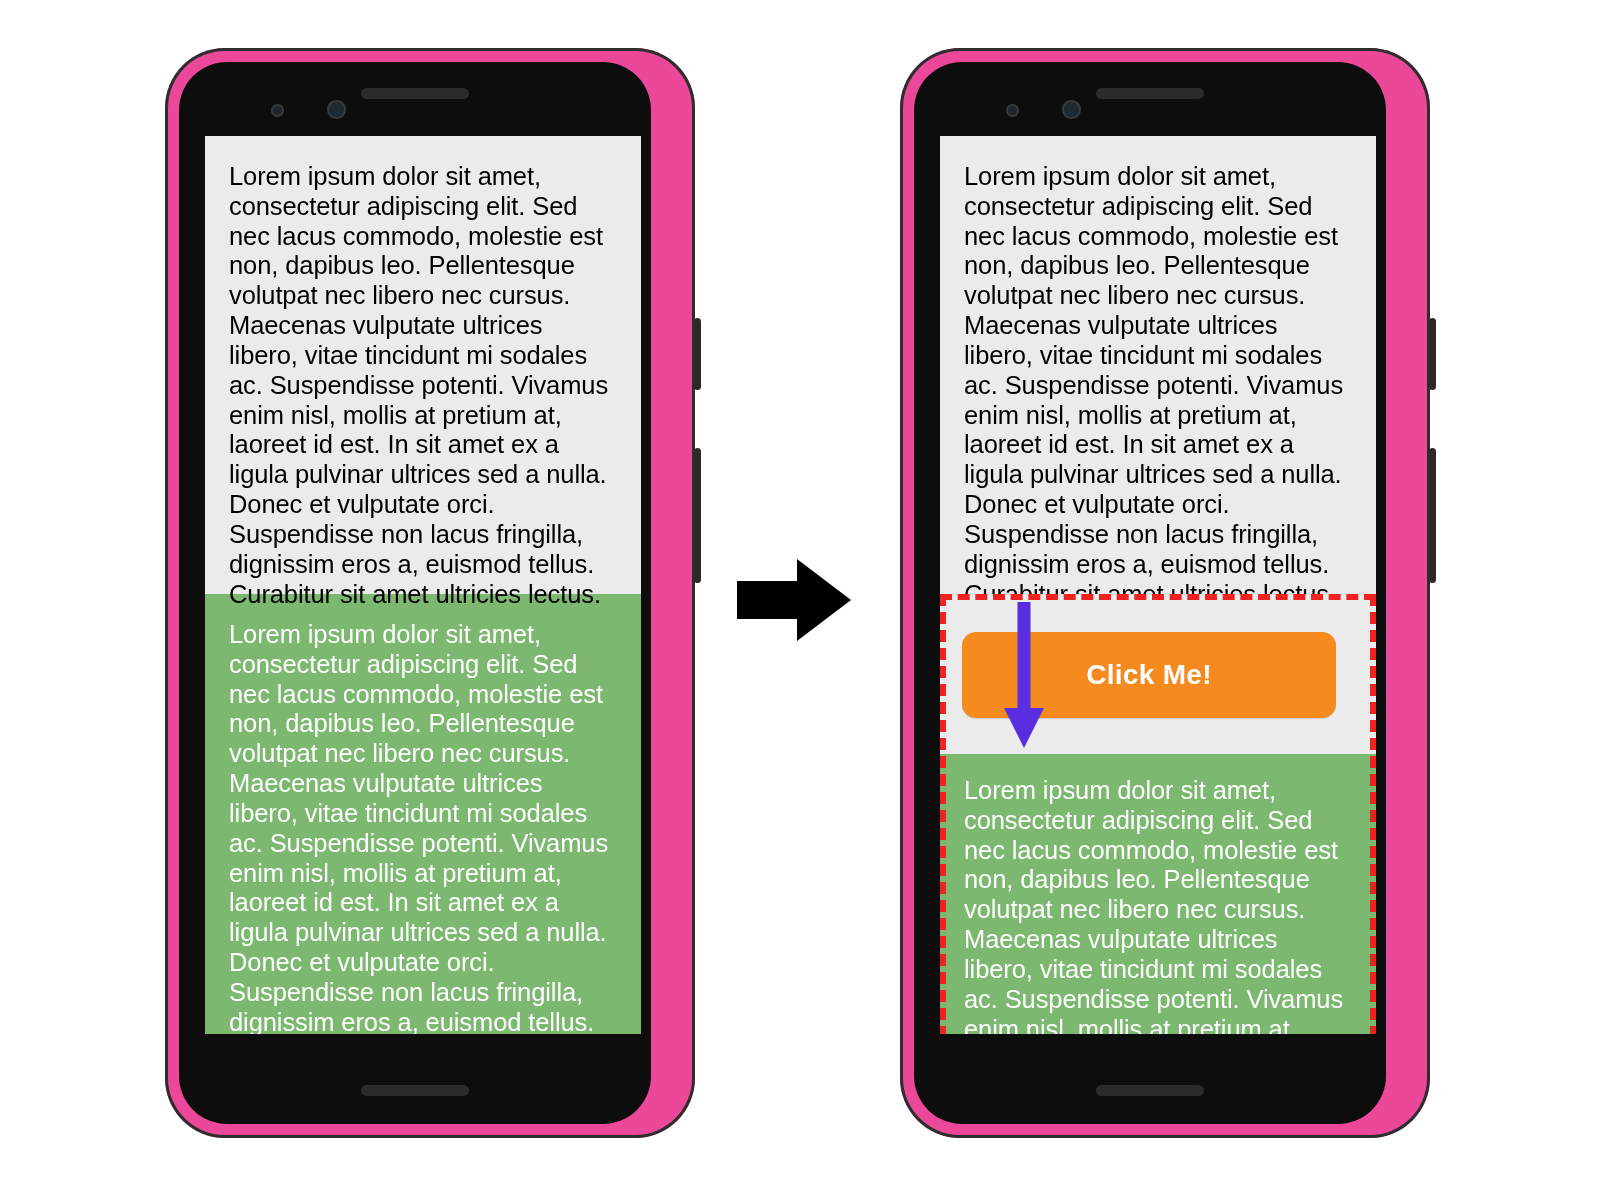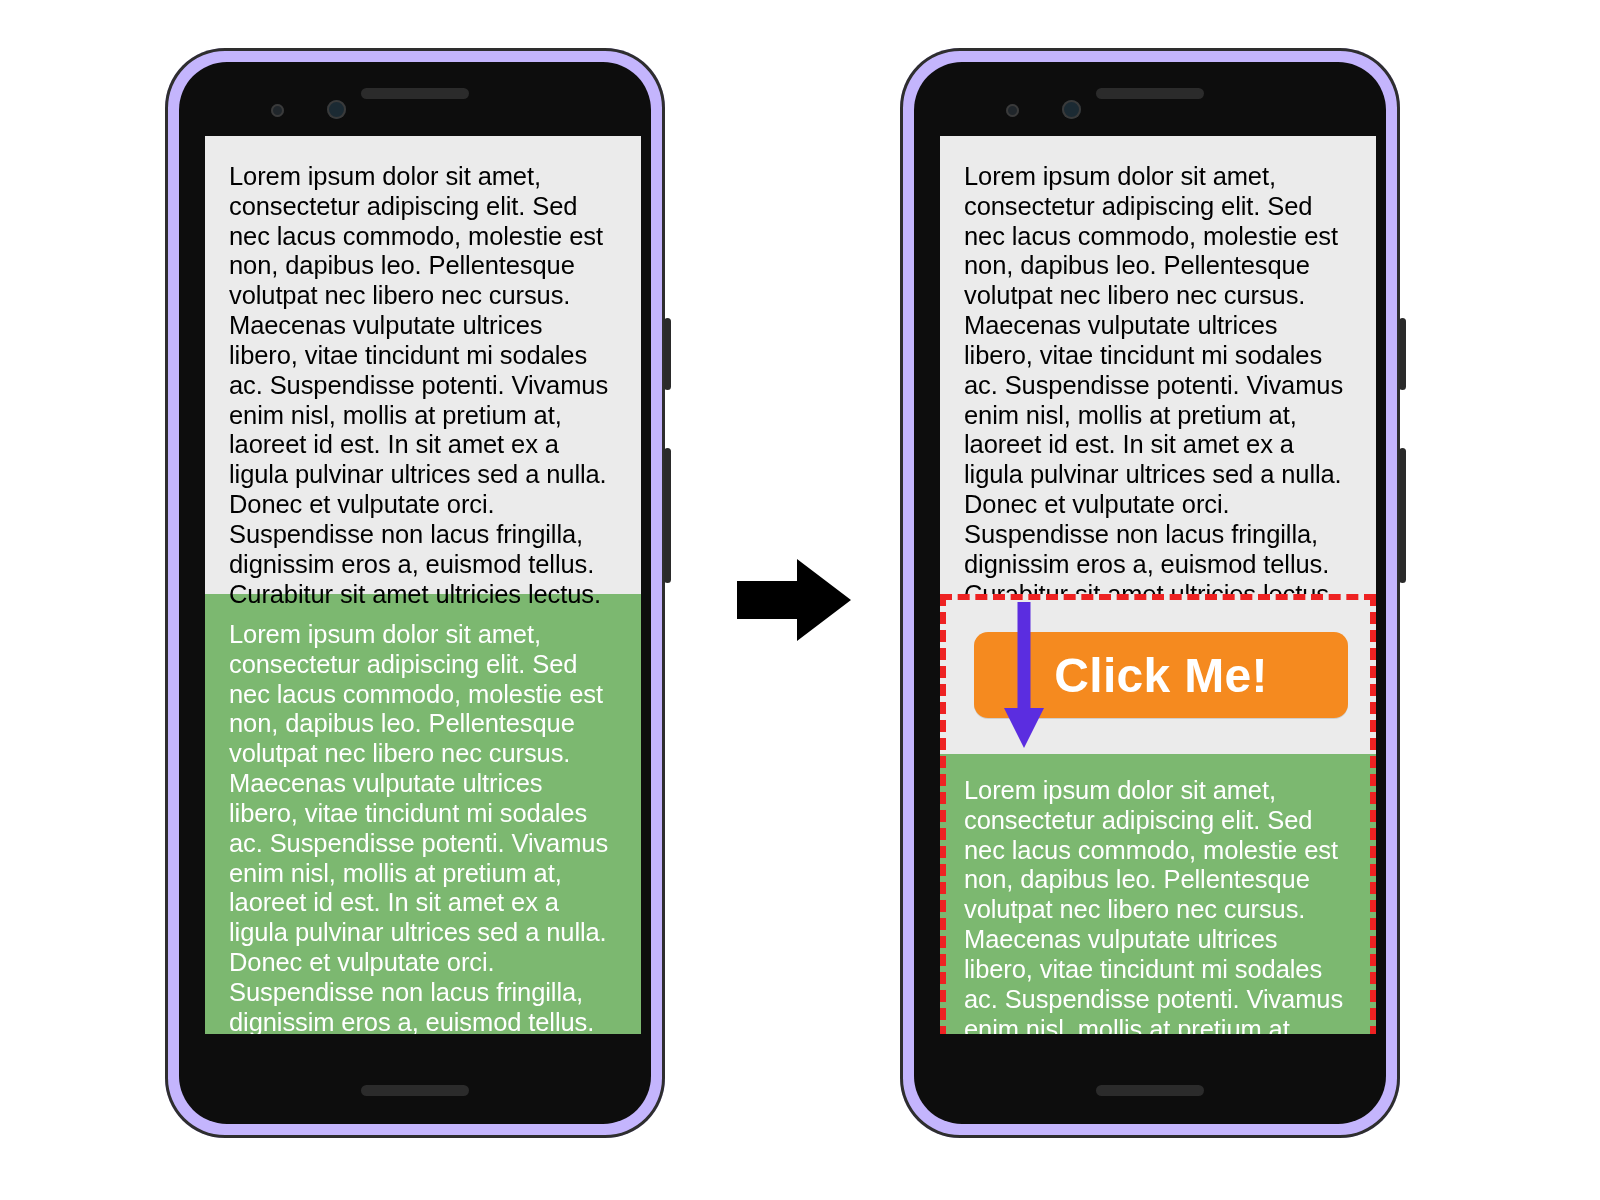--- a/index.html
+++ b/index.html
@@ -18,23 +18,24 @@
     width: 1600px;
     height: 1200px;
   }
 
   
   .phone {
     position: absolute;
     width: 500px;
     height: 1090px;
     top: 48px;
-    background: #c4b5fd;
+    background: #ec4899;
     border-radius: 60px;
     box-shadow: inset 0 0 0 3px #2e2e2e;
+    padding-left: 30px;
   }
   .phone.left  { left: 165px; }
   .phone.right { left: 900px; }
 
   .bezel {
     position: absolute;
     left: 14px;
     top: 14px;
     width: 472px;
     height: 1062px;
@@ -132,30 +133,30 @@
     position: relative;
   }
   .right .block.green.bottom {
     height: 330px;
     padding-top: 22px;
   }
 
   
   .cta {
     position: absolute;
-    left: 34px;
+    left: 22px;
     top: 38px;
     width: 374px;
     height: 86px;
     background: #f58a1f;
     border: none;
     border-radius: 14px;
     color: #ffffff;
     font-family: "Liberation Sans", sans-serif;
-    font-size: 48px;
+    font-size: 28px;
     font-weight: bold;
     letter-spacing: 0.3px;
     cursor: pointer;
     box-shadow: 0 1px 0 rgba(0,0,0,.12);
   }
 
   
   .arrow-down {
     position: absolute;
     left: 60px;

